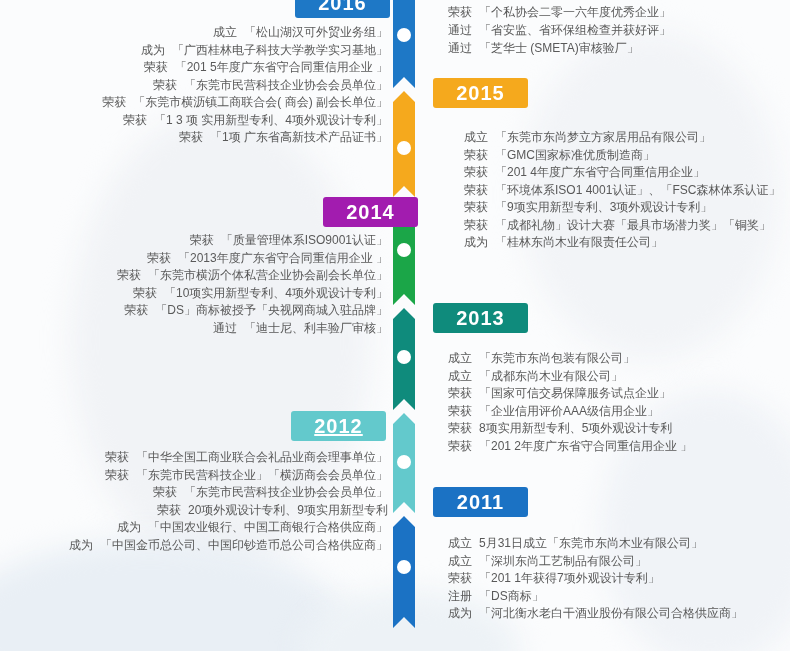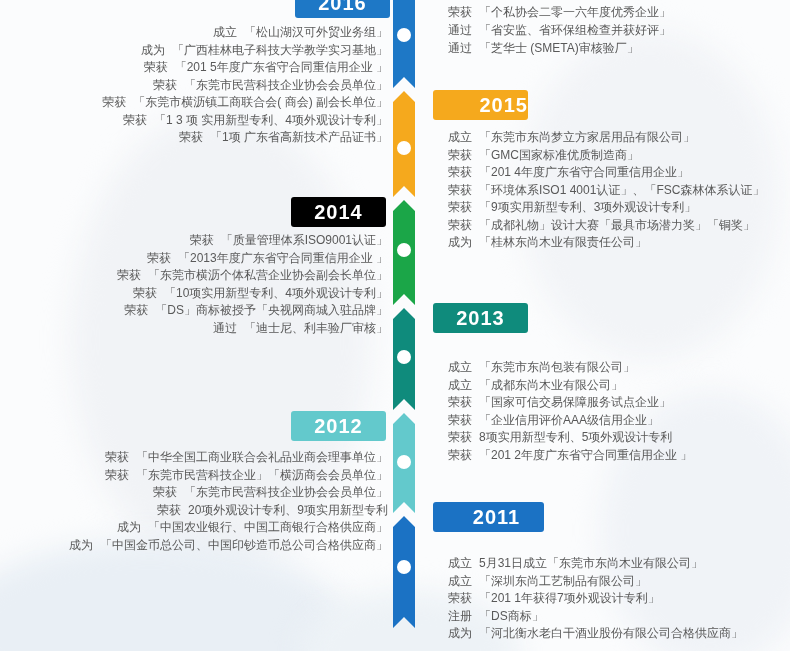--- a/index.html
+++ b/index.html
@@ -31,40 +31,40 @@
   .dot1{top:28px;} .dot2{top:141px;} .dot3{top:243px;}
   .dot4{top:350px;} .dot5{top:455px;} .dot6{top:560px;}
 
   
   .badge{
     position:absolute;width:95px;height:30px;border-radius:3px;
     color:#fff;font-size:20px;font-weight:bold;letter-spacing:1px;
     text-align:center;line-height:30px;
   }
   .b2016{left:295px;top:-12px;}
-  .b2015{left:433px;top:90px;text-align:right;}
+  .b2015{left:433px;top:78px;}
   .b2014{left:291px;top:197px;}
   .b2013{left:433px;top:303px;}
-  .b2012{left:291px;top:411px;}
-  .b2011{left:433px;top:502px;padding-left:16px;}
+  .b2012{left:291px;top:411px;text-decoration:underline;}
+  .b2011{left:433px;top:487px;}
 
   
   .blk{position:absolute;font-size:12px;color:#595959;}
   .blk .row{line-height:17.5px;white-space:nowrap;}
   .blk .lbl{margin-right:7px;}
   .blk-right{left:448px;right:6px;text-align:left;}
   .blk-left{left:16px;right:402px;text-align:right;}
   .blk-topright{top:-15px;}
   .blk-topright .row{line-height:18px;}
   .blk-2016{top:24px;}
-  .blk-2015{top:129px;}
+  .blk-2015{top:129px;margin-left:16px;}
   .blk-2014{top:232px;}
-  .blk-2013{top:359px;}
+  .blk-2013{top:350px;}
   .blk-2012{top:449px;}
-  .blk-2011{top:555px;}
+  .blk-2011{top:535px;}
 </style>
 </head>
 <body>
 
 <div class="blob blob1"></div>
 <div class="blob blob2"></div>
 <div class="blob blob3"></div>
 <div class="blob blob4"></div>
 <div class="blob blob5"></div>
 
@@ -78,21 +78,21 @@
   <div class="dot dot1"></div>
   <div class="dot dot2"></div>
   <div class="dot dot3"></div>
   <div class="dot dot4"></div>
   <div class="dot dot5"></div>
   <div class="dot dot6"></div>
 </div>
 
 <div class="badge b2016" style="background-color: rgb(30, 120, 198);">2016</div>
 <div class="badge b2015" style="background-color: rgb(245, 169, 29);">2015</div>
-<div class="badge b2014" style="background-color: #000000;">2014</div>
+<div class="badge b2014" style="background-color: #a21caf; margin-left: 32px;">2014</div>
 <div class="badge b2013" style="background-color: rgb(15, 139, 124);">2013</div>
 <div class="badge b2012" style="background-color: rgb(99, 201, 204);">2012</div>
 <div class="badge b2011" style="background-color: rgb(27, 114, 196);">2011</div>
 
 <div class="blk blk-right blk-topright">
     <div class="row"><span class="lbl">荣获</span><span class="txt">「20项实用新型专利、4项外观设计专利」</span></div>
     <div class="row"><span class="lbl">荣获</span><span class="txt">「个私协会二零一六年度优秀企业」</span></div>
     <div class="row"><span class="lbl">通过</span><span class="txt">「省安监、省环保组检查并获好评」</span></div>
     <div class="row"><span class="lbl">通过</span><span class="txt">「芝华士 (SMETA)审核验厂」</span></div>
   </div>

